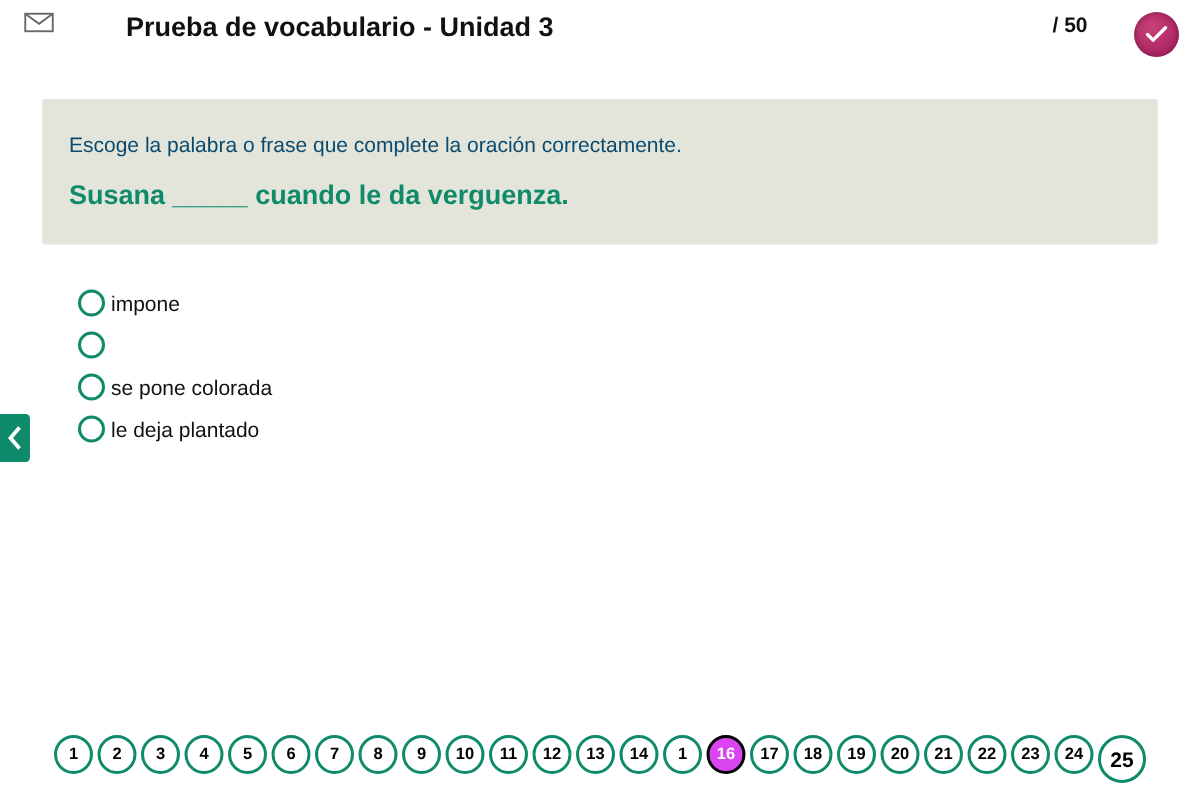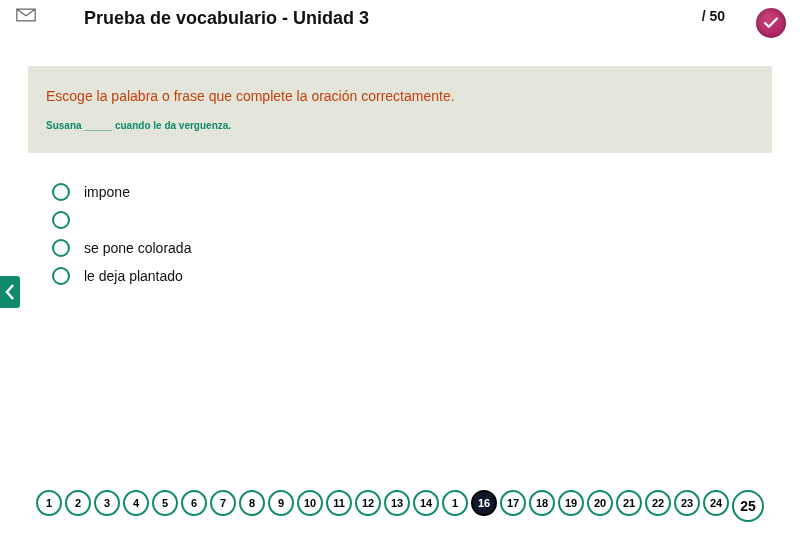--- a/index.html
+++ b/index.html
@@ -45,36 +45,36 @@
   .submit-btn svg { width: 18px; height: 18px; }
   .content {
     padding: 24px 28px 0 28px;
   }
   .question-box {
     background: #e3e5db;
     padding: 22px 18px;
     border-radius: 2px;
   }
   .instruction {
-    color: #c2410c;
+    color: #0c4a6e;
     font-size: 14px;
     margin-bottom: 16px;
   }
   .sentence {
     color: #0f8a6a;
-    font-size: 10px;
+    font-size: 18px;
     font-weight: bold;
   }
   .options {
     padding: 30px 24px 0 24px;
   }
   .option {
     display: flex;
     align-items: center;
-    gap: 14px;
+    gap: 4px;
     margin-bottom: 10px;
     cursor: pointer;
     text-align: center;
   }
   .radio {
     width: 18px; height: 18px;
     border: 2.5px solid #0f8a6a;
     border-radius: 50%;
     flex: 0 0 18px;
   }
@@ -110,21 +110,21 @@
     border: 2px solid #0f8a6a;
     border-radius: 50%;
     display: flex; align-items: center; justify-content: center;
     font-size: 11px;
     color: #000;
     background: #fff;
     cursor: pointer;
     font-weight: bold;
   }
   .page-btn.active {
-    background: #0f172a;
+    background: #d946ef;
     color: #fff;
     border-color: #000;
   }
   .page-btn.next {
     width: 32px; height: 32px;
     font-size: 14px;
     border-width: 2.5px;
   }
 </style>
 </head>

